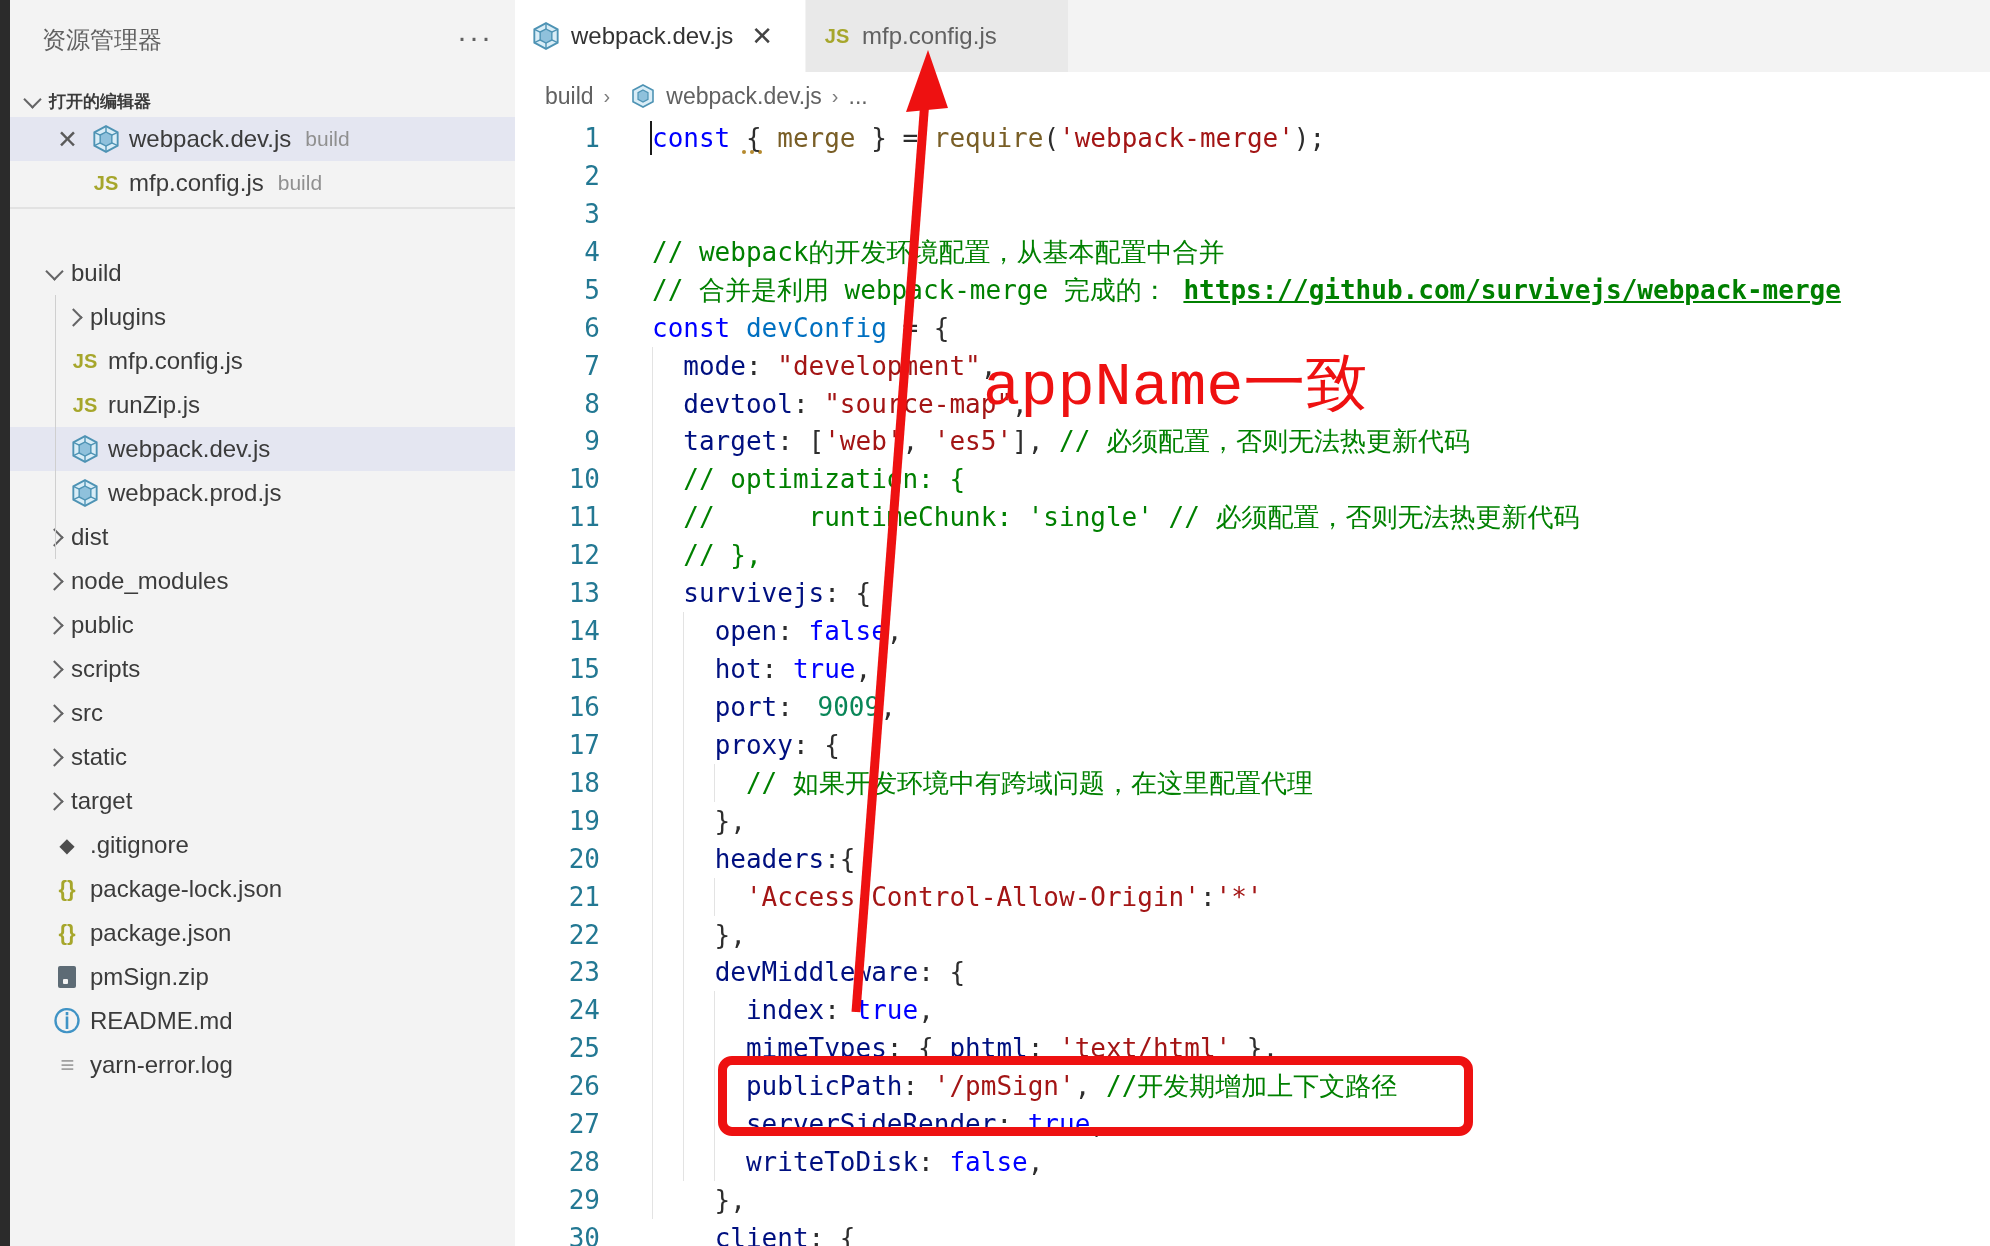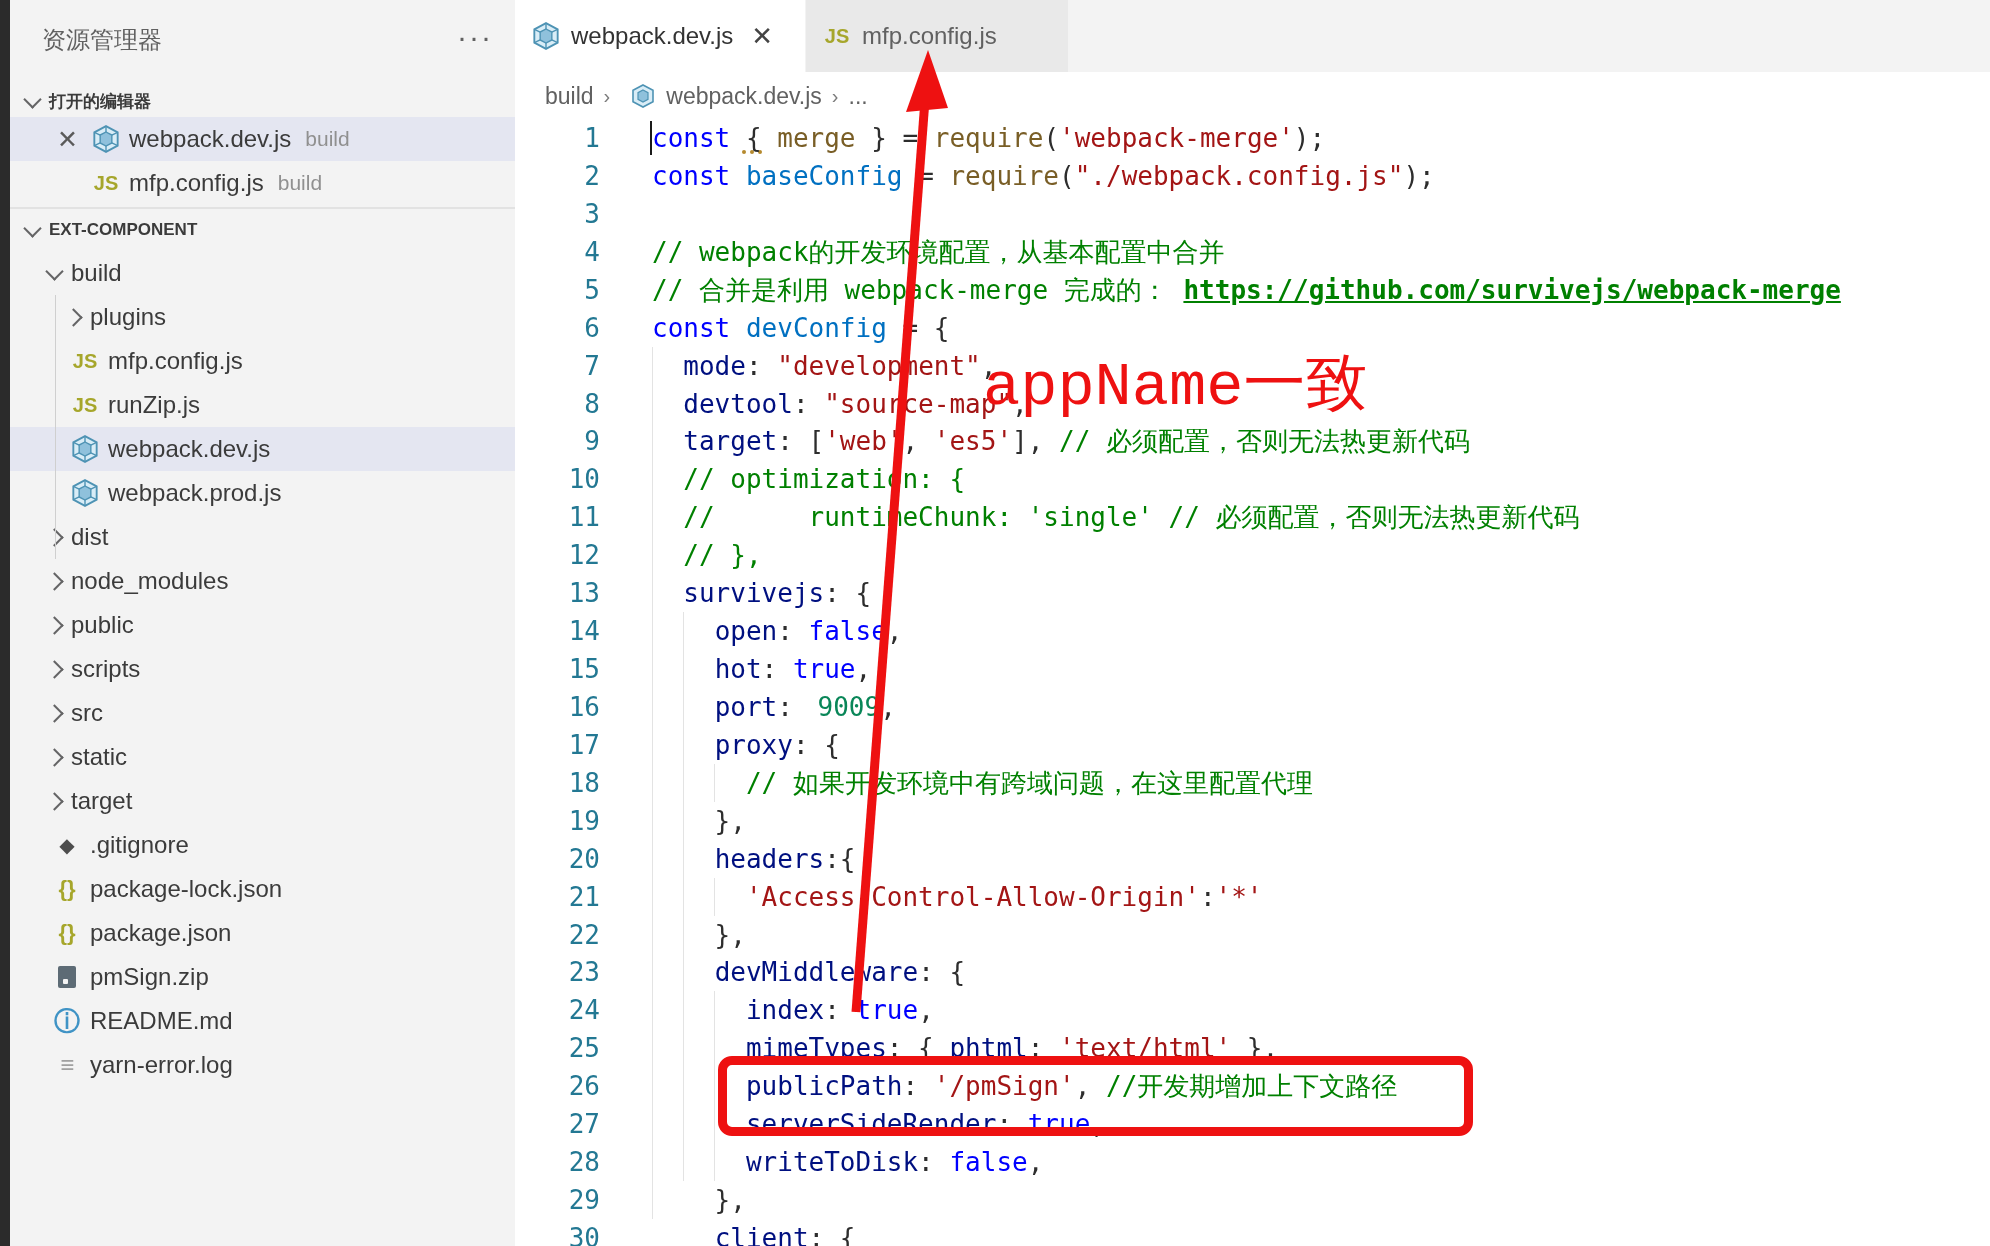--- a/index.html
+++ b/index.html
@@ -110,24 +110,20 @@
           <span class="ficon">
             <span class="jsbadge">JS</span>
           </span>
           <span class="fname">mfp.config.js</span>
           <span class="fdesc">build</span>
         </div>
       </div>
 
     <div id="side-divider"></div>
 
-    <div id="tree-header" class="sec-header">
-      <span class="chev down"></span>
-      <span>EXT-COMPONENT</span>
-    </div>
 
     <div id="tree-rows">
         <div class="tree-row ind1">
           <span class="chev down"></span>
           <span class="fname">build</span>
         </div>
         <div class="tree-row ind2">
           <span class="chev right"></span>
           <span class="fname">plugins</span>
         </div>
@@ -270,21 +266,20 @@
     <div class="iguide" style="left:652px;top:347px;height:872px;"></div>
     <div class="iguide" style="left:683px;top:612px;height:569px;"></div>
     <div class="iguide" style="left:714px;top:764px;height:38px;"></div>
     <div class="iguide" style="left:714px;top:878px;height:38px;"></div>
     <div class="iguide" style="left:714px;top:991px;height:190px;"></div>
     <div id="cursor"></div>
     <div id="hint-dots"></div>
   <div class="lineno" style="top: 119px;">1</div>
       <div class="codeline" style="top: 119px;"><span class="tok-k">const</span><span class="tok-t"> { </span><span class="tok-f">merge</span><span class="tok-t"> } = </span><span class="tok-f">require</span><span class="tok-t">(</span><span class="tok-s">'webpack-merge'</span><span class="tok-t">);</span></div>
       <div class="lineno" style="top: 156.93px;">2</div>
-      <div class="codeline" style="top: 156.93px;"><span class="tok-k">const</span><span class="tok-t"> </span><span class="tok-v">baseConfig</span><span class="tok-t"> = </span><span class="tok-f">require</span><span class="tok-t">(</span><span class="tok-s">"./webpack.config.js"</span><span class="tok-t">);</span></div>
       <div class="lineno" style="top: 194.86px;">3</div>
       <div class="codeline" style="top: 194.86px;"></div>
       <div class="lineno" style="top: 232.79px;">4</div>
       <div class="codeline" style="top: 232.79px;"><span class="tok-c">// webpack的开发环境配置，从基本配置中合并</span></div>
       <div class="lineno" style="top: 270.72px;">5</div>
       <div class="codeline" style="top: 270.72px;"><span class="tok-c">// 合并是利用 webpack-merge 完成的： </span><span class="tok-l">https://github.com/survivejs/webpack-merge</span></div>
       <div class="lineno" style="top: 308.65px;">6</div>
       <div class="codeline" style="top: 308.65px;"><span class="tok-k">const</span><span class="tok-t"> </span><span class="tok-v">devConfig</span><span class="tok-t"> = {</span></div>
       <div class="lineno" style="top: 346.58px;">7</div>
       <div class="codeline" style="top: 346.58px;"><span class="tok-t">  </span><span class="tok-p">mode</span><span class="tok-t">: </span><span class="tok-s">"development"</span><span class="tok-t">,</span></div>

